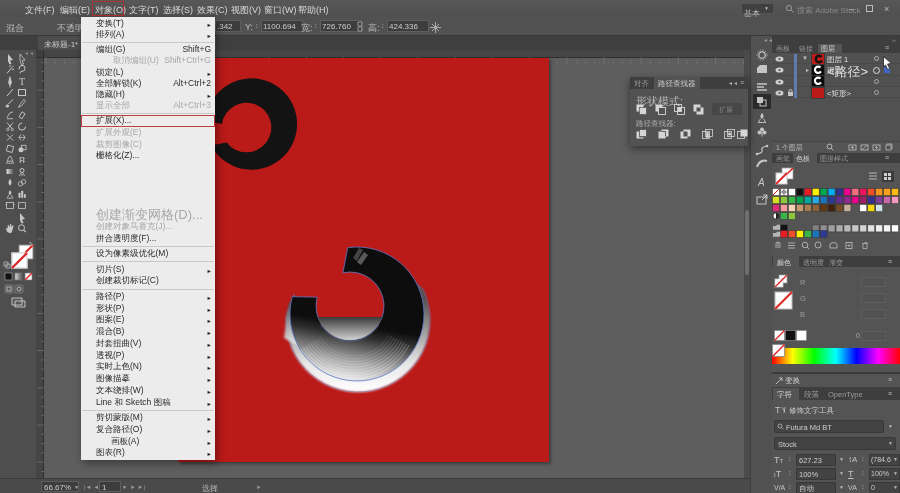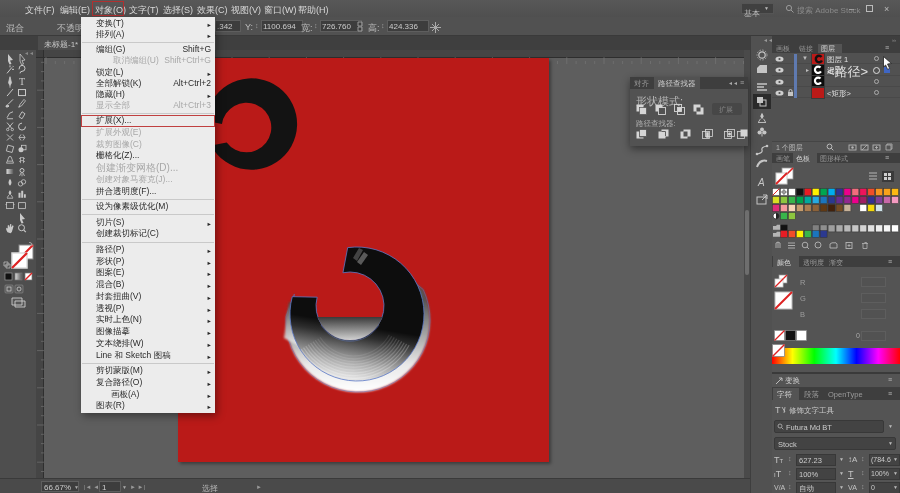--- a/index.html
+++ b/index.html
@@ -719,21 +719,21 @@
     </div>
     <div style="position:relative;height:11.75px;line-height:11.75px;font-size:8.5px;">
       <span style="position:absolute;left:15px;color:#a8a8a8">扩展外观(E)</span>
     </div>
     <div style="position:relative;height:11.75px;line-height:11.75px;font-size:8.5px;">
       <span style="position:absolute;left:15px;color:#a8a8a8">裁剪图像(C)</span>
     </div>
     <div style="position:relative;height:11.75px;line-height:11.75px;font-size:8.5px;">
       <span style="position:absolute;left:15px;color:#2a2a2a">栅格化(Z)...</span>
     </div>
-    <div style="position:relative;height:11.75px;line-height:11.75px;font-size:10px;">
+    <div style="position:relative;height:11.75px;line-height:11.75px;font-size:13px;margin-top:47px;">
       <span style="position:absolute;left:15px;color:#a8a8a8">创建渐变网格(D)...</span>
     </div>
     <div style="position:relative;height:11.75px;line-height:11.75px;font-size:8.5px;">
       <span style="position:absolute;left:15px;color:#a8a8a8">创建对象马赛克(J)...</span>
     </div>
     <div style="position:relative;height:11.75px;line-height:11.75px;font-size:8.5px;">
       <span style="position:absolute;left:15px;color:#2a2a2a">拼合透明度(F)...</span>
     </div>
     <div style="height:1px;background:#c9c9c9;margin:1.4px 1px"></div>
     <div style="position:relative;height:11.75px;line-height:11.75px;font-size:8.5px;">

